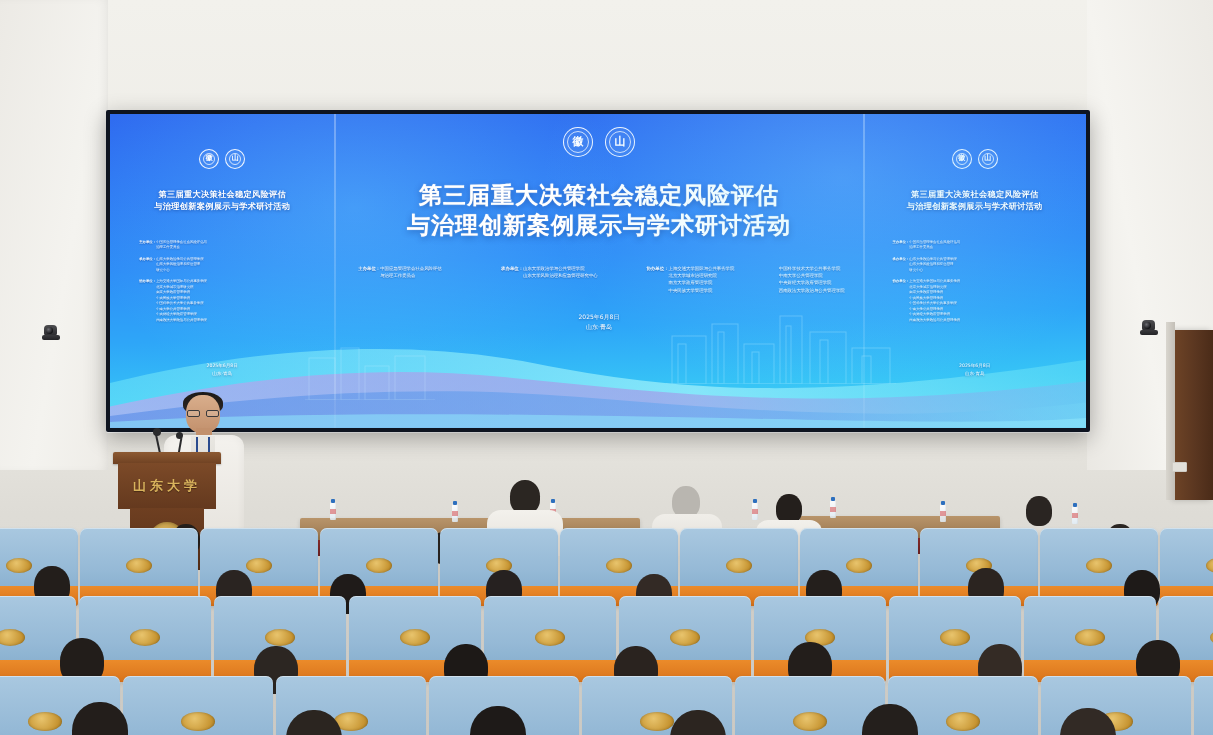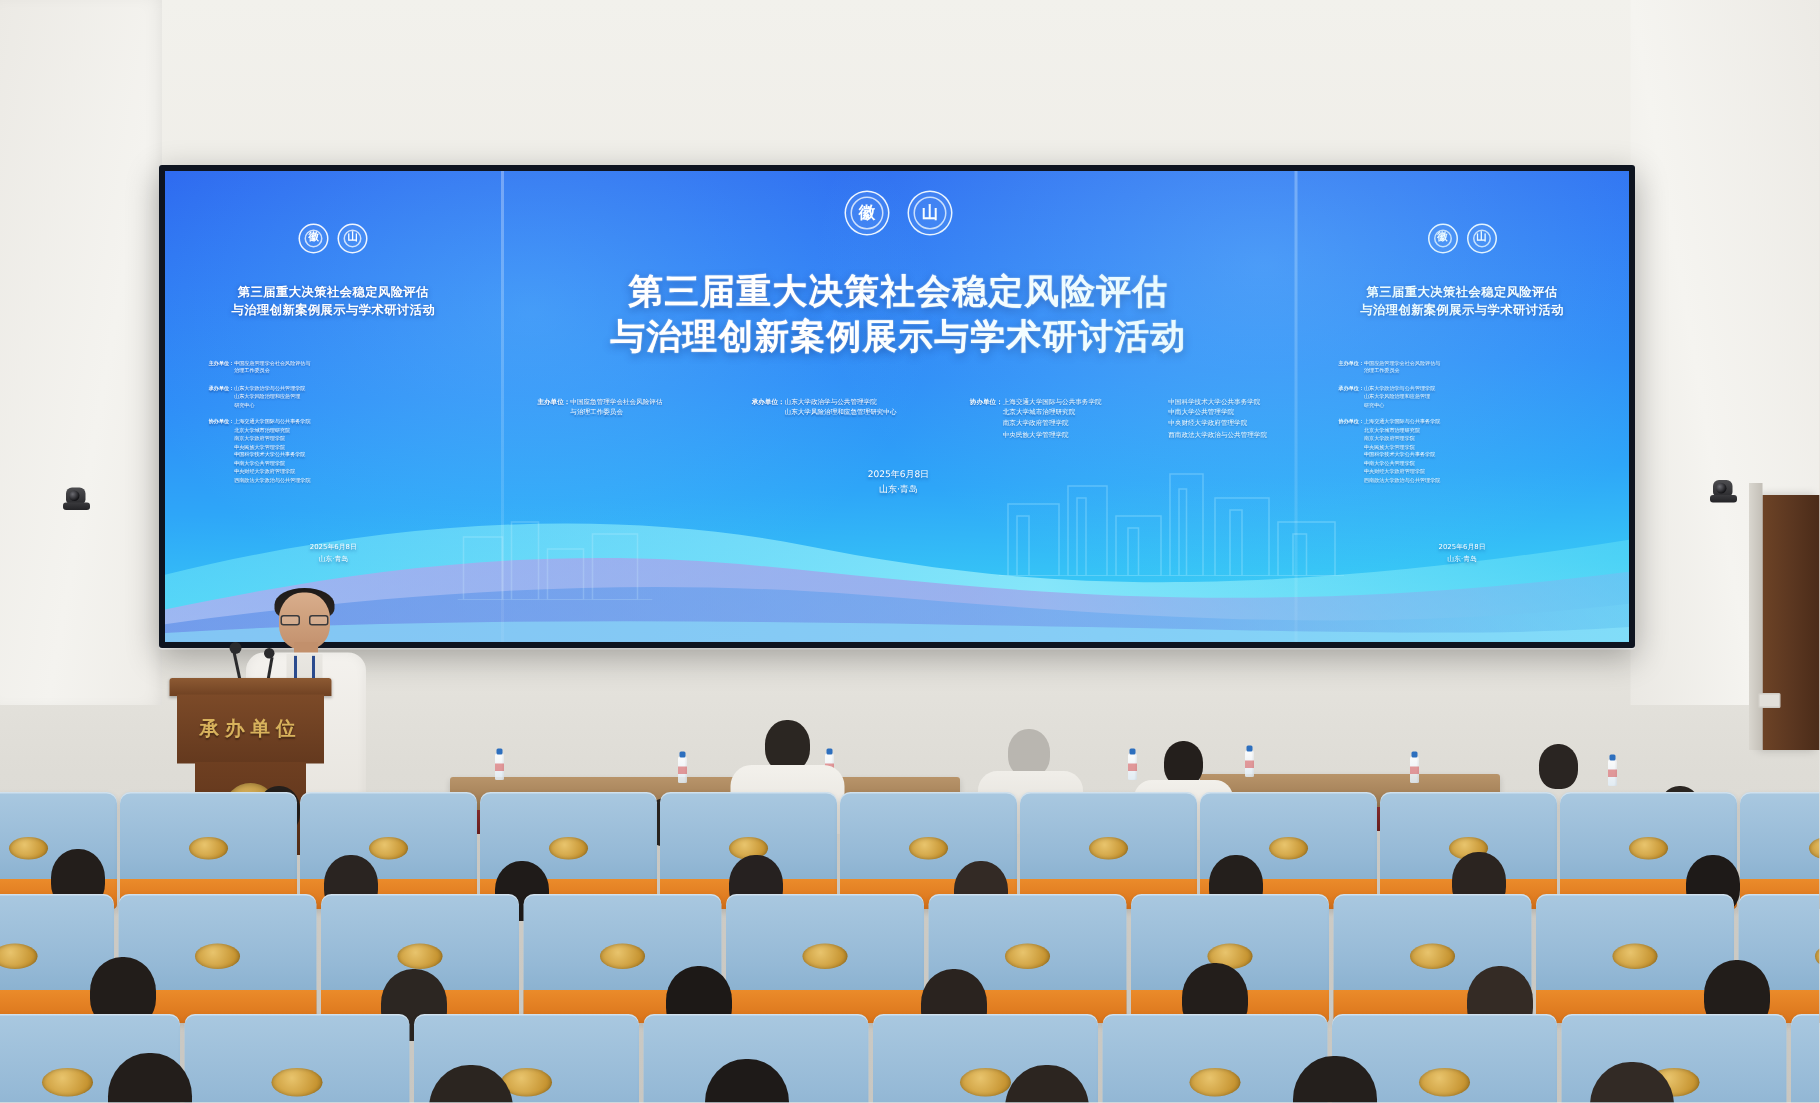--- a/index.html
+++ b/index.html
@@ -441,21 +441,21 @@
     <div class="sp-trouser"></div>
   </div>
 
   <div id="podium">
     <div class="mic" style="left:44px;top:-18px;width:2px;height:20px;transform:rotate(-12deg);"></div>
     <div class="mic" style="left:40px;top:-24px;width:8px;height:8px;border-radius:50%;"></div>
     <div class="mic" style="left:66px;top:-14px;width:2px;height:16px;transform:rotate(10deg);"></div>
     <div class="mic" style="left:63px;top:-20px;width:7px;height:7px;border-radius:50%;"></div>
     <div class="pod-top"></div>
     <div class="pod-face">
-      <span class="brand">承办单位</span>
+      <span class="brand">山东大学</span>
     </div>
     <div class="pod-body"></div>
     <div class="pod-emblem">
       <span>山</span>
     </div>
   </div>
 
   <div id="audience">
 
     <div class="front-table" style="left:300px;top:48px;width:340px;"></div>

